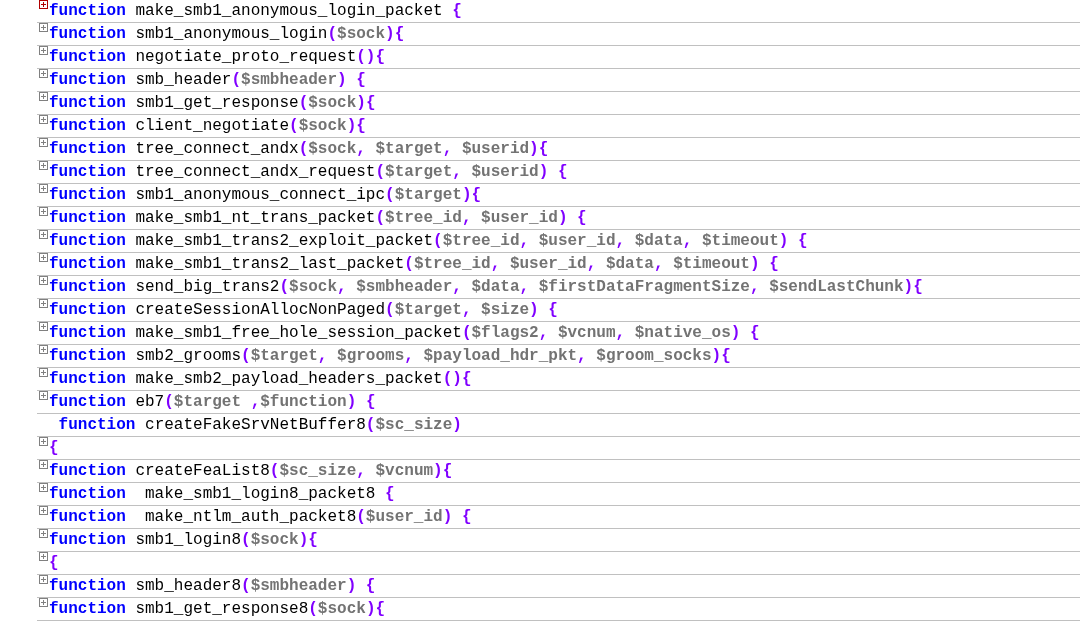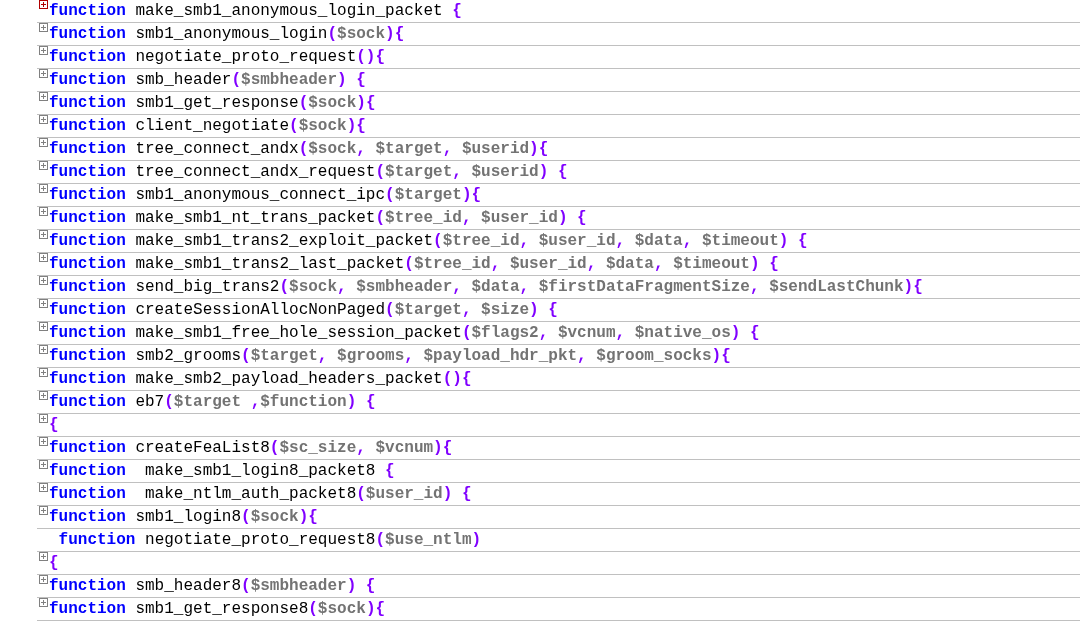--- a/index.html
+++ b/index.html
@@ -90,22 +90,22 @@
     <div class="line"><div class="gutter"><span class="fold-plus"></span></div><div class="code"><span class="kw">function</span><span class="name"> smb1_anonymous_connect_ipc</span><span class="punct">(</span><span class="var">$target</span><span class="punct">)</span><span class="brace">{</span></div></div>
     <div class="line"><div class="gutter"><span class="fold-plus"></span></div><div class="code"><span class="kw">function</span><span class="name"> make_smb1_nt_trans_packet</span><span class="punct">(</span><span class="var">$tree_id</span><span class="punct">, </span><span class="var">$user_id</span><span class="punct">) </span><span class="brace">{</span></div></div>
     <div class="line"><div class="gutter"><span class="fold-plus"></span></div><div class="code"><span class="kw">function</span><span class="name"> make_smb1_trans2_exploit_packet</span><span class="punct">(</span><span class="var">$tree_id</span><span class="punct">, </span><span class="var">$user_id</span><span class="punct">, </span><span class="var">$data</span><span class="punct">, </span><span class="var">$timeout</span><span class="punct">) </span><span class="brace">{</span></div></div>
     <div class="line"><div class="gutter"><span class="fold-plus"></span></div><div class="code"><span class="kw">function</span><span class="name"> make_smb1_trans2_last_packet</span><span class="punct">(</span><span class="var">$tree_id</span><span class="punct">, </span><span class="var">$user_id</span><span class="punct">, </span><span class="var">$data</span><span class="punct">, </span><span class="var">$timeout</span><span class="punct">) </span><span class="brace">{</span></div></div>
     <div class="line"><div class="gutter"><span class="fold-plus"></span></div><div class="code"><span class="kw">function</span><span class="name"> send_big_trans2</span><span class="punct">(</span><span class="var">$sock</span><span class="punct">, </span><span class="var">$smbheader</span><span class="punct">, </span><span class="var">$data</span><span class="punct">, </span><span class="var">$firstDataFragmentSize</span><span class="punct">, </span><span class="var">$sendLastChunk</span><span class="punct">)</span><span class="brace">{</span></div></div>
     <div class="line"><div class="gutter"><span class="fold-plus"></span></div><div class="code"><span class="kw">function</span><span class="name"> createSessionAllocNonPaged</span><span class="punct">(</span><span class="var">$target</span><span class="punct">, </span><span class="var">$size</span><span class="punct">) </span><span class="brace">{</span></div></div>
     <div class="line"><div class="gutter"><span class="fold-plus"></span></div><div class="code"><span class="kw">function</span><span class="name"> make_smb1_free_hole_session_packet</span><span class="punct">(</span><span class="var">$flags2</span><span class="punct">, </span><span class="var">$vcnum</span><span class="punct">, </span><span class="var">$native_os</span><span class="punct">) </span><span class="brace">{</span></div></div>
     <div class="line"><div class="gutter"><span class="fold-plus"></span></div><div class="code"><span class="kw">function</span><span class="name"> smb2_grooms</span><span class="punct">(</span><span class="var">$target</span><span class="punct">, </span><span class="var">$grooms</span><span class="punct">, </span><span class="var">$payload_hdr_pkt</span><span class="punct">, </span><span class="var">$groom_socks</span><span class="punct">)</span><span class="brace">{</span></div></div>
     <div class="line"><div class="gutter"><span class="fold-plus"></span></div><div class="code"><span class="kw">function</span><span class="name"> make_smb2_payload_headers_packet</span><span class="punct">()</span><span class="brace">{</span></div></div>
     <div class="line"><div class="gutter"><span class="fold-plus"></span></div><div class="code"><span class="kw">function</span><span class="name"> eb7</span><span class="punct">(</span><span class="var">$target </span><span class="punct">,</span><span class="var">$function</span><span class="punct">) </span><span class="brace">{</span></div></div>
+    <div class="line"><div class="gutter"></div><div class="code"><span class="kw"> function</span><span class="name"> createFakeSrvNetBuffer8</span><span class="punct">(</span><span class="var">$sc_size</span><span class="punct">)</span></div></div>
     <div class="line"><div class="gutter"><span class="fold-plus"></span></div><div class="code"><span class="brace">{</span></div></div>
     <div class="line"><div class="gutter"><span class="fold-plus"></span></div><div class="code"><span class="kw">function</span><span class="name"> createFeaList8</span><span class="punct">(</span><span class="var">$sc_size</span><span class="punct">, </span><span class="var">$vcnum</span><span class="punct">)</span><span class="brace">{</span></div></div>
     <div class="line"><div class="gutter"><span class="fold-plus"></span></div><div class="code"><span class="kw">function</span><span class="name">  make_smb1_login8_packet8 </span><span class="brace">{</span></div></div>
     <div class="line"><div class="gutter"><span class="fold-plus"></span></div><div class="code"><span class="kw">function</span><span class="name">  make_ntlm_auth_packet8</span><span class="punct">(</span><span class="var">$user_id</span><span class="punct">) </span><span class="brace">{</span></div></div>
     <div class="line"><div class="gutter"><span class="fold-plus"></span></div><div class="code"><span class="kw">function</span><span class="name"> smb1_login8</span><span class="punct">(</span><span class="var">$sock</span><span class="punct">)</span><span class="brace">{</span></div></div>
-    <div class="line"><div class="gutter"></div><div class="code"><span class="kw"> function</span><span class="name"> negotiate_proto_request8</span><span class="punct">(</span><span class="var">$use_ntlm</span><span class="punct">)</span></div></div>
     <div class="line"><div class="gutter"><span class="fold-plus"></span></div><div class="code"><span class="brace">{</span></div></div>
     <div class="line"><div class="gutter"><span class="fold-plus"></span></div><div class="code"><span class="kw">function</span><span class="name"> smb_header8</span><span class="punct">(</span><span class="var">$smbheader</span><span class="punct">) </span><span class="brace">{</span></div></div>
     <div class="line"><div class="gutter"><span class="fold-plus"></span></div><div class="code"><span class="kw">function</span><span class="name"> smb1_get_response8</span><span class="punct">(</span><span class="var">$sock</span><span class="punct">)</span><span class="brace">{</span></div></div>
   </div>
 
 </body></html>

